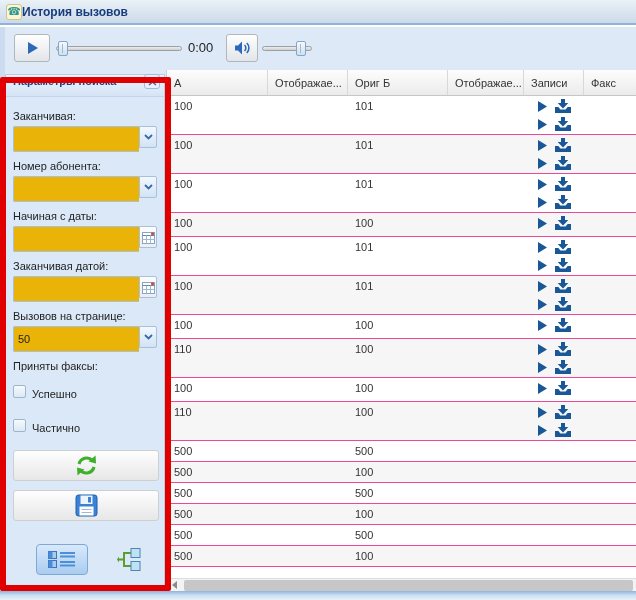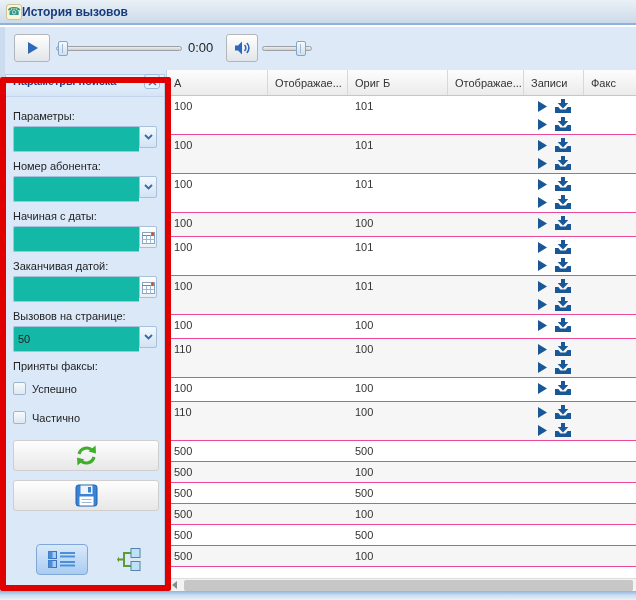--- a/index.html
+++ b/index.html
@@ -61,28 +61,28 @@
   .panel-header { height:22px; background:linear-gradient(#eef4fc,#d5e4f6); border-bottom:1px solid #c2d5ec;
     display:flex; align-items:center; padding:0 4px 9px 7px; }
   .panel-header .ph-title { flex:1; font-size:11px; font-weight:bold; color:#15428b; }
   .collapse-btn { width:16px; height:15px; background:#e9f2fc; border:1px solid #9fbce0; border-radius:3px;
     display:flex; align-items:center; justify-content:center; cursor:pointer; }
   .panel-body { padding:13px 7px 0 7px; position:relative; height:488px; }
   .flabel { font-size:11px; color:#222; margin-bottom:4px; }
   .field { margin-bottom:12px; }
   .fwrap { display:flex; height:22px; }
   .finput { flex:1; min-width:0; height:22px; border:1px solid #a9c0dd; border-right:none; border-radius:2px 0 0 2px;
-    font-family:inherit; font-size:11px; color:#222; padding:12px 4px; background:#14b8a6; outline:none; }
+    font-family:inherit; font-size:11px; color:#222; padding:12px 4px; background:#eab308; outline:none; }
   .ftrigger { width:18px; height:22px; background:linear-gradient(#f2f8fe,#d3e3f4); border:1px solid #a9c0dd;
     border-radius:0 2px 2px 0; display:flex; align-items:center; justify-content:center; cursor:pointer; }
   .ftrigger.cal { background:linear-gradient(#fdfdfd,#e9eef4); }
   .group-label { font-size:11px; color:#222; margin:2px 0 10px 0; }
   .cbrow { display:flex; align-items:center; gap:6px; margin-bottom:16px; cursor:pointer; }
   .cb { width:13px; height:13px; border:1px solid #9db6d0; border-radius:2px; background:linear-gradient(#f7fafc,#dde8f2); }
-  .cb-label { font-size:11px; color:#222; }
+  .cb-label { font-size:11px; color:#222;margin-top:6px; }
   .panel-btn { width:146px; height:31px; margin:0 0 9px 0; background:linear-gradient(#fefefe,#e7e7e7);
     border:1px solid #cfcfcf; border-radius:3px; display:flex; align-items:center; justify-content:center; cursor:pointer; }
   .view-toggles { position:absolute; left:30px; bottom:10px; display:flex; align-items:center; gap:24px; }
   .vt-btn { width:52px; height:31px; border-radius:4px; display:flex; align-items:center; justify-content:center; cursor:pointer; }
   .vt-btn.selected { background:linear-gradient(#d9e9fa,#a9ccf0); border:1px solid #7fa8d8; }
   .vt-btn.flat { width:34px; }
 
   
   .annotation { position:absolute; left:0; top:77px; width:171px; height:514px;
     border:6px solid #e10000; border-radius:2px; pointer-events:none; z-index:50; }
@@ -510,21 +510,21 @@
       <span class="collapse-btn">
         <svg width="9" height="9" viewBox="0 0 9 9">
           <path d="M1 4 L4.5 1 L8 4" stroke="#3569a8" stroke-width="1.6" fill="none"></path>
           <path d="M1 8 L4.5 5 L8 8" stroke="#3569a8" stroke-width="1.6" fill="none"></path>
         </svg>
       </span>
     </div>
     <div class="panel-body">
       <div id="fields">
           <div class="field">
-            <div class="flabel">Параметры:</div>
+            <div class="flabel">Заканчивая:</div>
             <div class="fwrap">
               <input class="finput" style="">
               <span class="ftrigger">
                 <svg width="9" height="6" viewBox="0 0 9 6">
                   <path d="M1 1 L4.5 4.5 L8 1" stroke="#3569a8" stroke-width="1.8" fill="none"></path>
                 </svg>
               </span>
             </div>
           </div>
           <div class="field">

